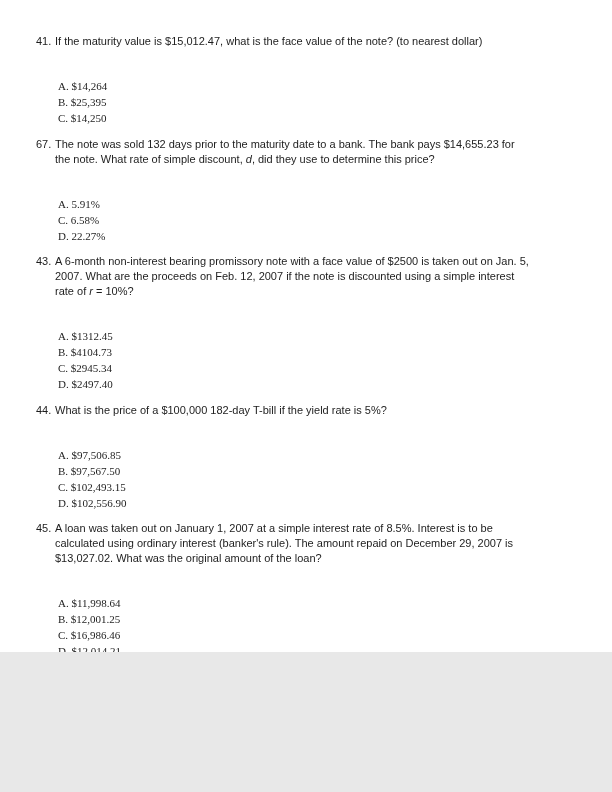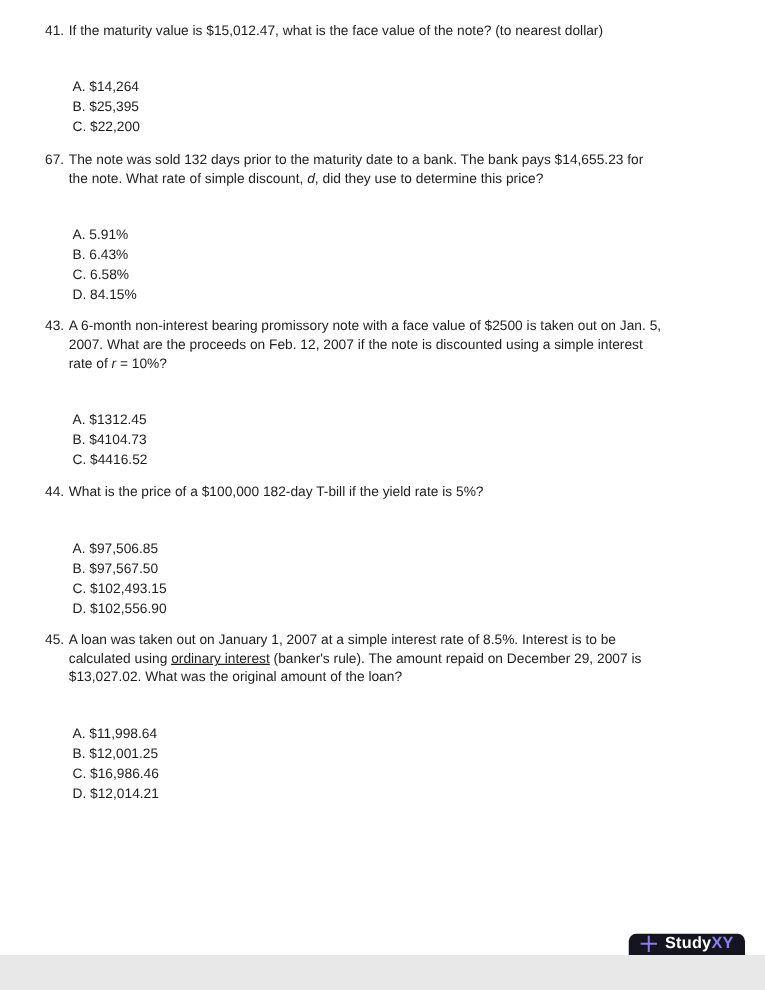--- a/index.html
+++ b/index.html
@@ -3,37 +3,37 @@
 <meta charset="utf-8">
 <style>
   html, body { margin: 0; padding: 0; }
   body {
     background: #e8e8e8;
     font-family: "Liberation Sans", sans-serif;
   }
   .page {
     position: relative;
     width: 612px;
-    height: 764px;
+    height: 652px;
     margin: 0 auto;
     background: #ffffff;
     box-sizing: border-box;
-    padding: 18px 33px 0 36px;
+    padding: 34px 33px 0 36px;
     overflow: hidden;
     color: #1d1d1d;
     font-size: 11px;
   }
   .question { margin-bottom: 10.5px; }
   .q-row { display: flex; line-height: 15px; }
   .q-num { flex: none; width: 19px; }
   .q-text { flex: 1; white-space: pre-line; }
   .options { margin: 29px 0 0 22px; }
-  .option { line-height: 16px; }
+  .option { line-height: 16px; font-family: Liberation Serif, serif; }
   .q-text .em { font-style: italic; }
-  .q-text .ul { text-decoration: underline; }
+  .q-text .ul { }
   .brand-badge {
     position: absolute;
     left: 503px;
     top: 747px;
     height: 28px;
     padding: 0 9px 0 8px;
     display: inline-flex;
     align-items: flex-start;
     gap: 5px;
     border-radius: 6px;
@@ -48,49 +48,49 @@
 <div class="page" style="background: rgb(255, 255, 255); color: rgb(29, 29, 29);">
 
   <section class="question">
     <div class="q-row">
       <span class="q-num">41.</span>
       <div class="q-text"><span>If the maturity value is $15,012.47, what is the face value of the note? (to nearest dollar)</span></div>
     </div>
     <div class="options">
       <div class="option">A. $14,264</div>
       <div class="option">B. $25,395</div>
-      <div class="option">C. $22,200</div>
+      <div class="option">C. $14,250</div>
     </div>
   </section>
 
   <section class="question">
     <div class="q-row">
       <span class="q-num">67.</span>
       <div class="q-text"><span>The note was sold 132 days prior to the maturity date to a bank. The bank pays $14,655.23 for
 the note. What rate of simple discount, </span><span class="em">d</span><span>, did they use to determine this price?</span></div>
     </div>
     <div class="options">
       <div class="option">A. 5.91%</div>
-      <div class="option">B. 6.43%</div>
       <div class="option">C. 6.58%</div>
-      <div class="option">D. 84.15%</div>
+      <div class="option">D. 22.27%</div>
     </div>
   </section>
 
   <section class="question">
     <div class="q-row">
       <span class="q-num">43.</span>
       <div class="q-text"><span>A 6-month non-interest bearing promissory note with a face value of $2500 is taken out on Jan. 5,
 2007. What are the proceeds on Feb. 12, 2007 if the note is discounted using a simple interest
 rate of </span><span class="em">r</span><span> = 10%?</span></div>
     </div>
     <div class="options">
       <div class="option">A. $1312.45</div>
       <div class="option">B. $4104.73</div>
-      <div class="option">C. $4416.52</div>
+      <div class="option">C. $2945.34</div>
+      <div class="option">D. $2497.40</div>
     </div>
   </section>
 
   <section class="question">
     <div class="q-row">
       <span class="q-num">44.</span>
       <div class="q-text"><span>What is the price of a $100,000 182-day T-bill if the yield rate is 5%?</span></div>
     </div>
     <div class="options">
       <div class="option">A. $97,506.85</div>

